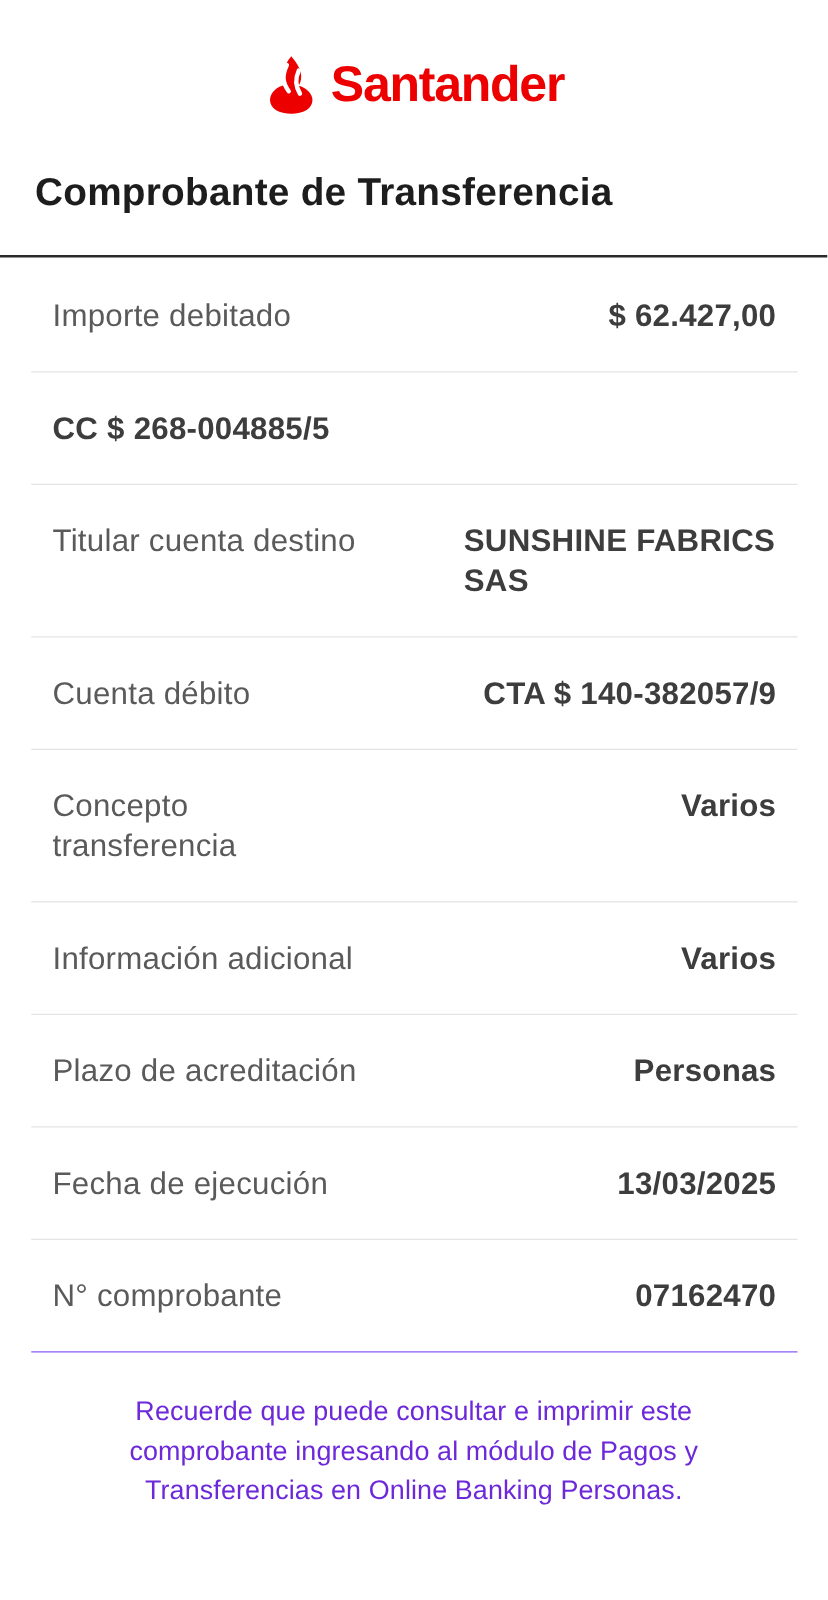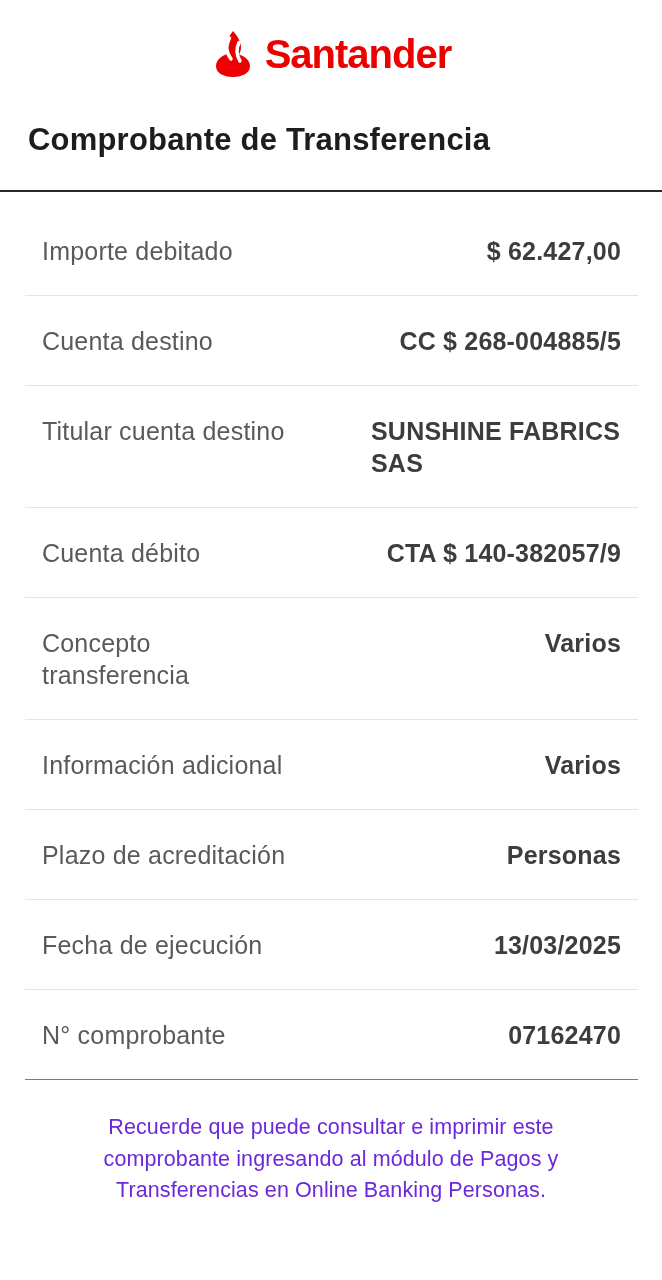--- a/index.html
+++ b/index.html
@@ -11,20 +11,21 @@
     font-family: "Liberation Sans", sans-serif;
     position: relative;
   }
   .logo {
     display: flex;
     align-items: center;
     justify-content: center;
     gap: 10px;
     padding-top: 38px;
     height: 70px;
+    margin-top: 14px;
   }
   .logo .wordmark {
     color: #EC0000;
     font-size: 40px;
     font-weight: 700;
     letter-spacing: -1px;
     line-height: 48px;
   }
   .page-title {
     margin: 50px 28px 0 28px;
@@ -33,21 +34,21 @@
     color: #1d1d1d;
     letter-spacing: 0.2px;
     line-height: 40px;
   }
   .header-rule {
     margin-top: 30px;
     height: 2px;
     background: #2a2a2a;
     width: 100%;
   }
-  .rows { padding-top: 14px; }
+  .rows { padding-top: 2px; }
   .row {
     margin: 0 24px 0 25px;
     padding: 29px 17px 28px 17px;
     border-bottom: 1px solid #e4e4e4;
     display: flex;
     justify-content: space-between;
     align-items: flex-start;
   }
   .row:last-child { border-bottom: 1px solid #8b5cf6; }
   .row .label {
@@ -94,21 +95,20 @@
 <h1 class="page-title">Comprobante de Transferencia</h1>
 
 <div class="header-rule"></div>
 
 <div class="rows">
   <div class="row">
     <span class="label">Importe debitado</span>
     <span class="value">$ 62.427,00</span>
   </div>
   <div class="row">
-    <span class="label">Cuenta destino</span>
     <span class="value">CC $ 268-004885/5</span>
   </div>
   <div class="row">
     <span class="label">Titular cuenta destino</span>
     <span class="value">SUNSHINE FABRICS SAS</span>
   </div>
   <div class="row">
     <span class="label">Cuenta débito</span>
     <span class="value">CTA $ 140-382057/9</span>
   </div>

